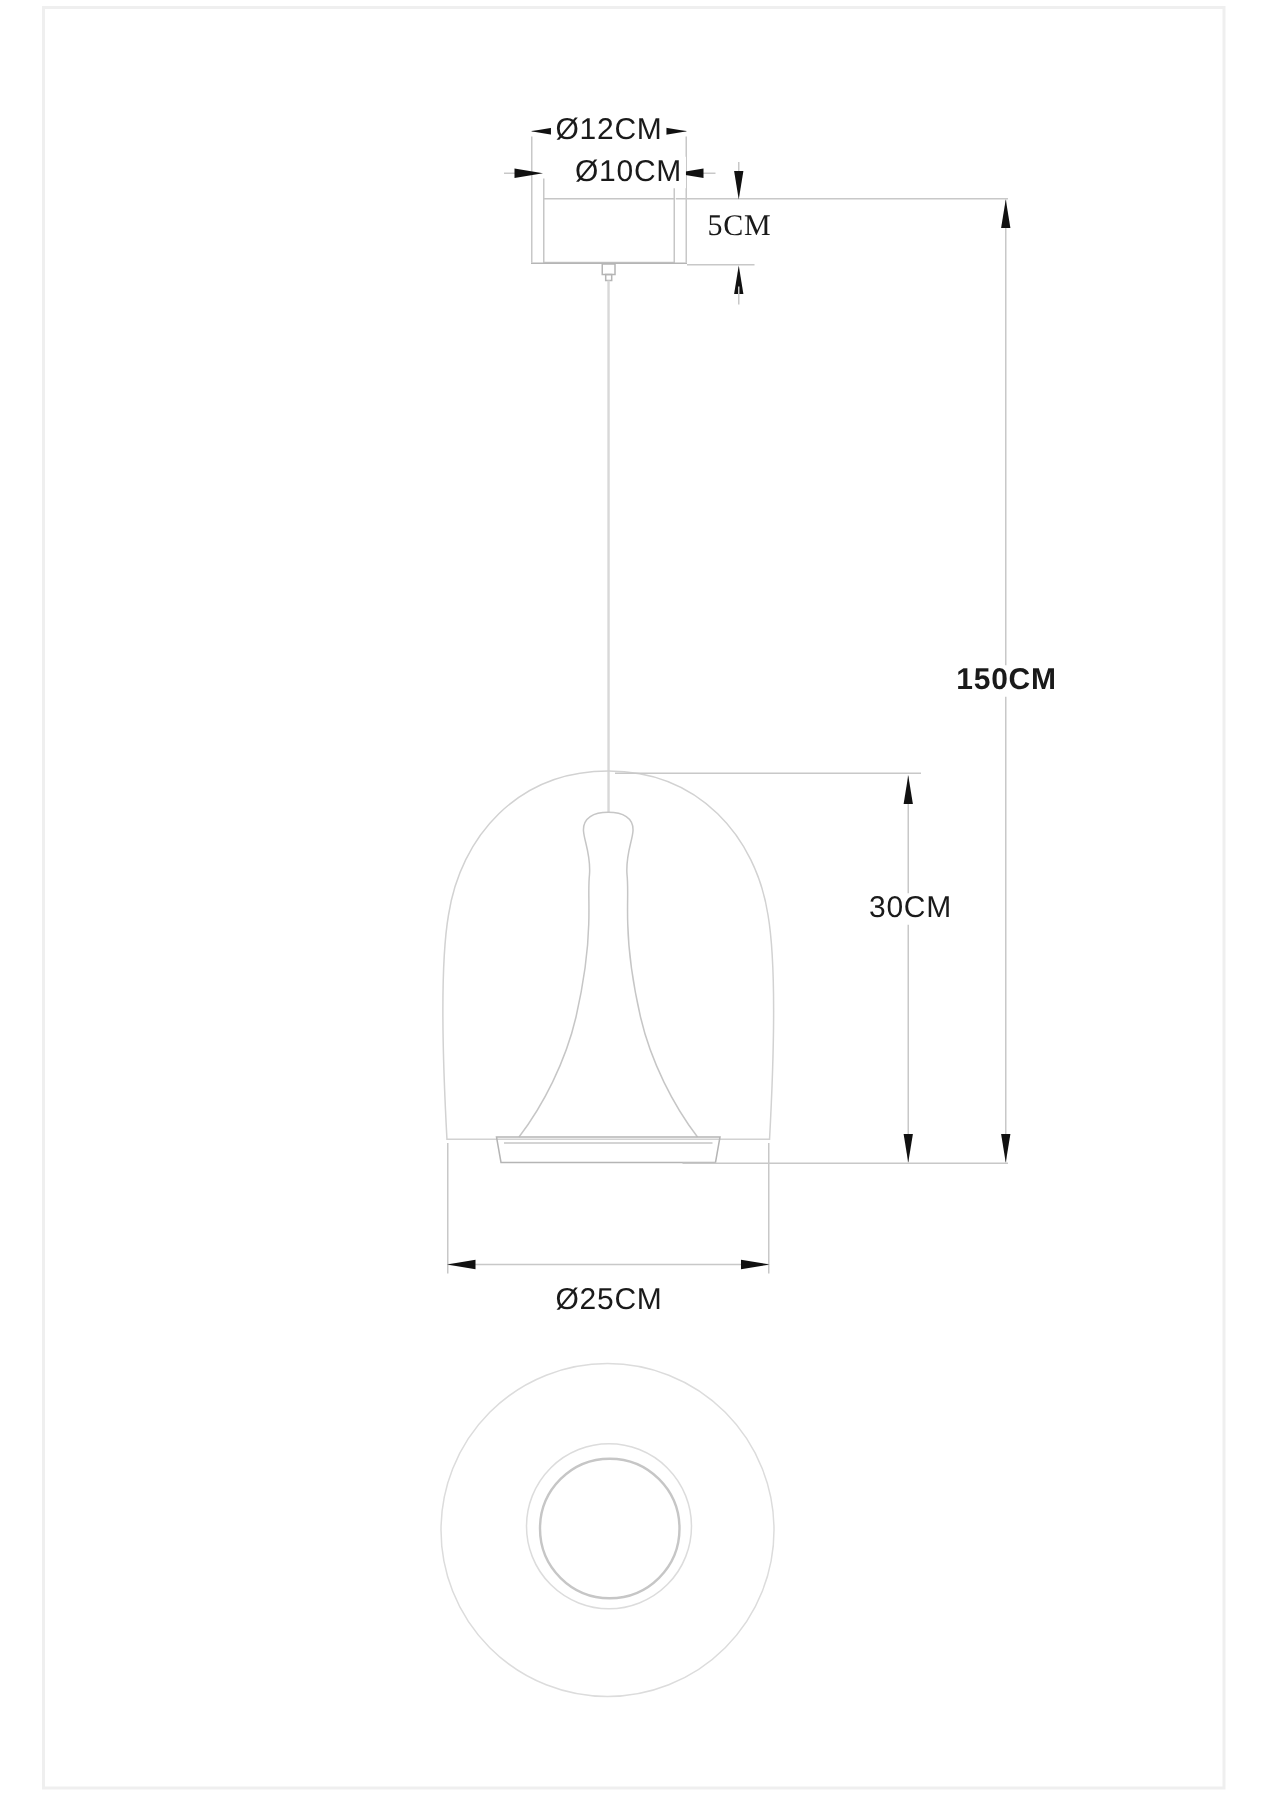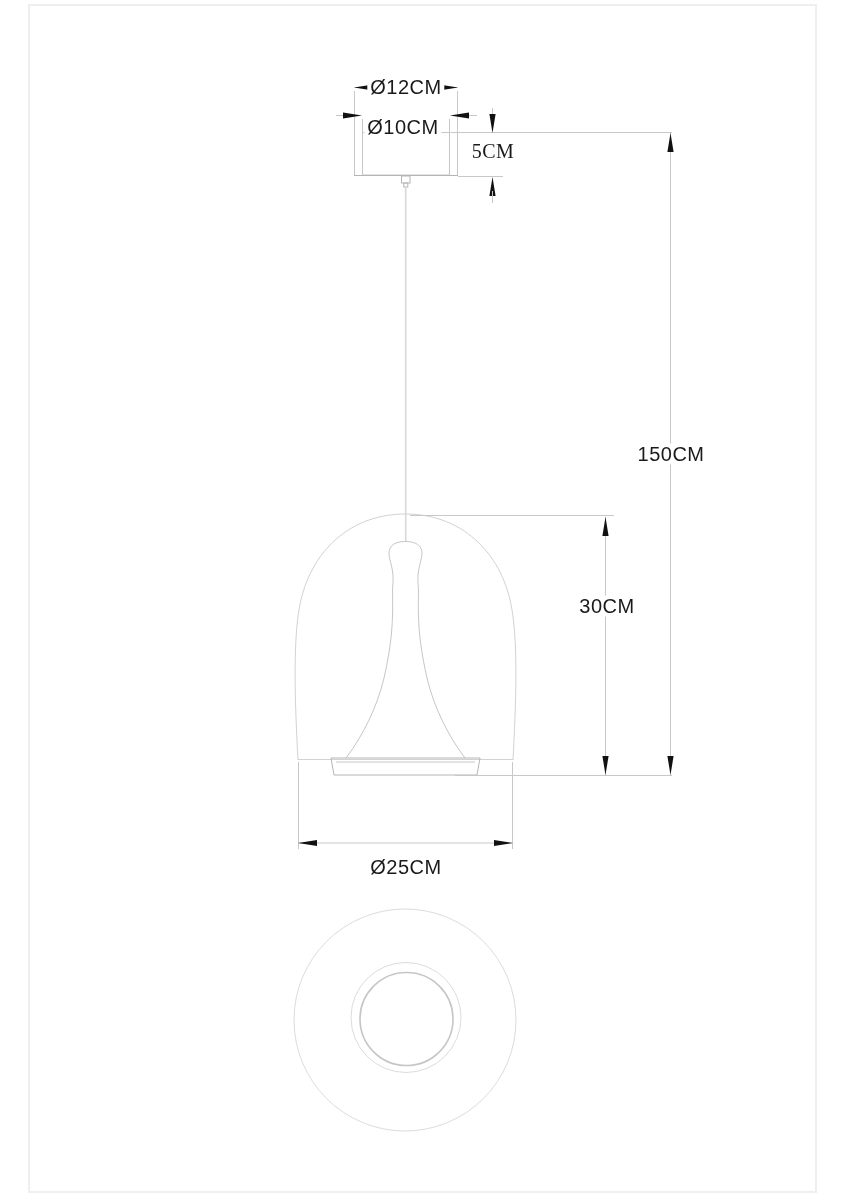--- a/index.html
+++ b/index.html
@@ -131,18 +131,18 @@
     </g>
 
     <g>
       <circle class="circle-light" cx="405" cy="1020" r="111"></circle>
       <circle class="circle-light" cx="406" cy="1017.5" r="55"></circle>
       <circle class="circle-dark" cx="406.5" cy="1019" r="46.5"></circle>
     </g>
   </svg>
 
   <div class="dim-label" style="left:406px;top:87px;">Ø12CM</div>
-  <div class="dim-label" style="left:403px;top:115px;margin-top:12px;">Ø10CM</div>
+  <div class="dim-label" style="left:419px;top:115px;">Ø10CM</div>
   <div class="dim-label" style="left:493px;top:151px;font-family:Liberation Serif, serif;">5CM</div>
-  <div class="dim-label" style="left:671px;top:454px;">150CM</div>
+  <div class="dim-label" style="left:671px;top:454px;font-weight:bold;">150CM</div>
   <div class="dim-label" style="left:607px;top:606px;">30CM</div>
   <div class="dim-label" style="left:406px;top:843px;margin-top:24px;">Ø25CM</div>
 </div>
 
 </body></html>

